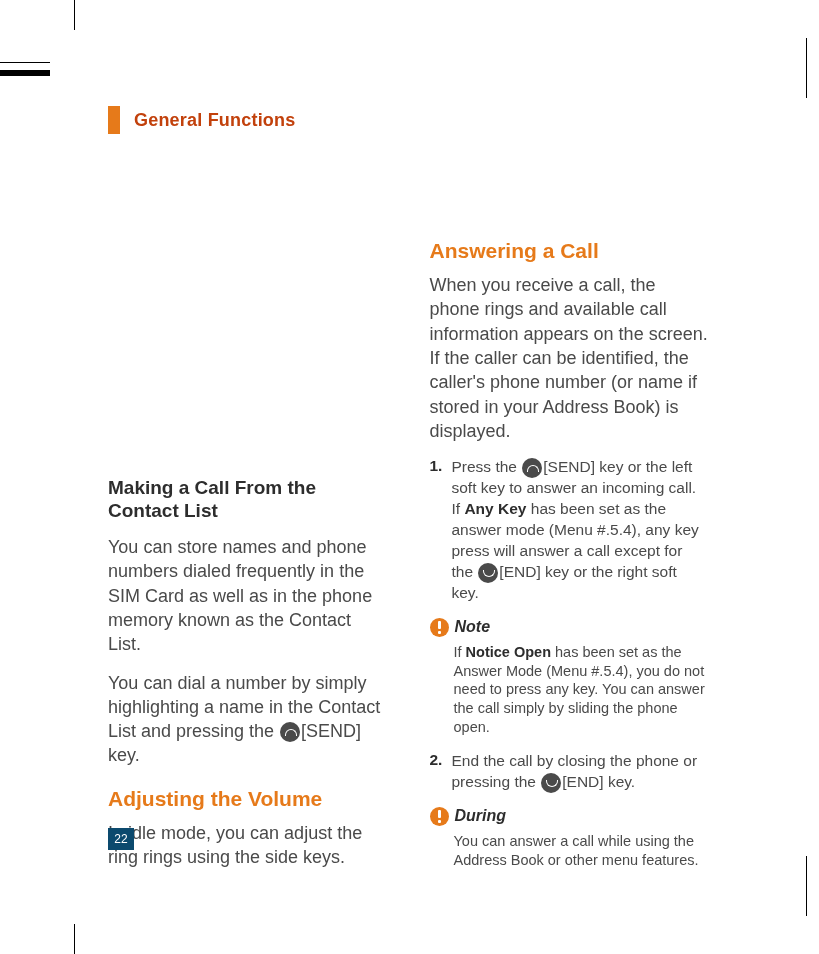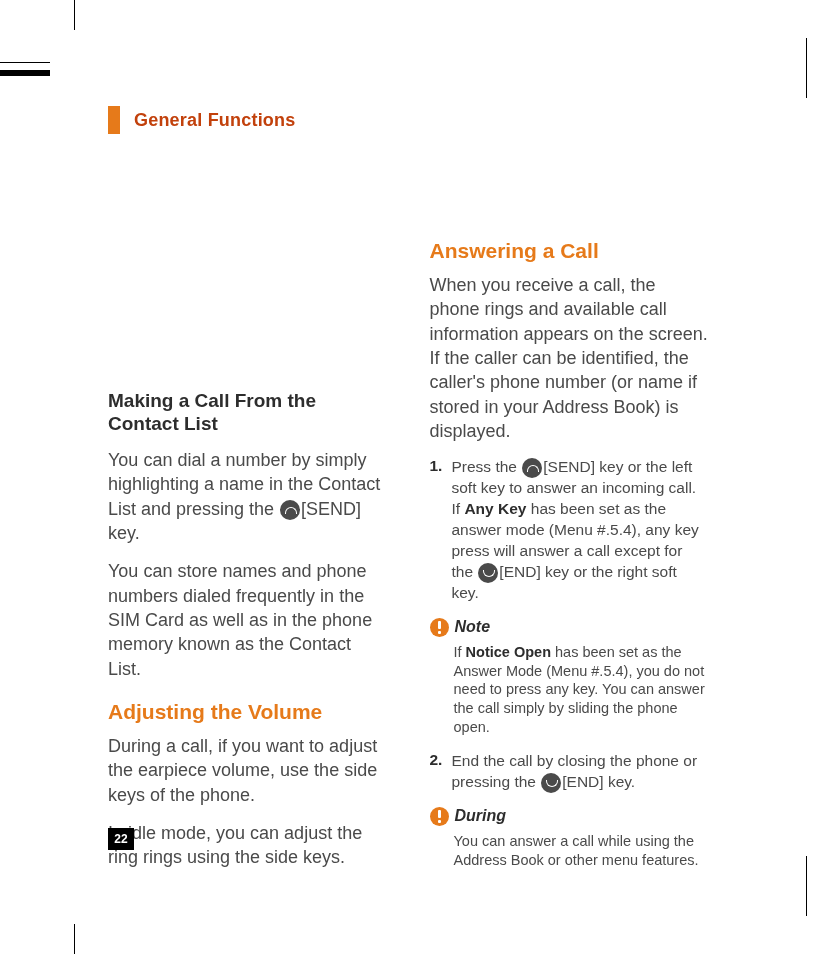--- a/index.html
+++ b/index.html
@@ -84,24 +84,24 @@
     }
     .note-label { font-size: 16px; font-weight: 700; color: #2d2d2d; font-style: italic; }
     .note-body { font-size: 14.5px; line-height: 1.3; color: #4a4a4a; font-weight: 300; margin: 0 0 14px 24px; }
     .note-body strong { font-weight: 700; color: #2d2d2d; }
 
     .page-num {
       position: absolute;
       left: 108px;
       top: 828px;
       width: 26px; height: 22px;
-      background: #000000;
+      background: #0c4a6e;
       color: #fff;
       font-size: 12px;
-      font-weight: 700;
+      font-weight: 400;
       display: flex; align-items: center; justify-content: center;
     }
   </style>
 </head>
 <body>
 
 <div class="crop-marks">
   <div class="crop-v1"></div>
     <div class="crop-v2"></div>
   <div class="crop-v3"></div>
@@ -112,27 +112,26 @@
 
 <div class="page">
   <div class="header-row">
     <div class="header-bar"></div>
     <div class="header-title">General Functions</div>
   </div>
 
   <div class="columns">
     <div class="col">
       <div class="h-sub">Making a Call From the Contact List</div>
+      <p class="body">You can store names and phone numbers dialed frequently in the SIM Card as well as in the phone memory known as the Contact List.</p>
       <p class="body">
         <span>You can dial a number by simply highlighting a name in the Contact List and pressing the </span><span class="key-icon send"></span><span>[SEND] key.</span>
       </p>
-      <p class="body">You can store names and phone numbers dialed frequently in the SIM Card as well as in the phone memory known as the Contact List.</p>
 
       <div class="h-orange" style="margin-top:18px">Adjusting the Volume</div>
-      <p class="body">During a call, if you want to adjust the earpiece volume, use the side keys of the phone.</p>
       <p class="body">In idle mode, you can adjust the ring rings using the side keys.</p>
     </div>
 
     <div class="col">
       <div class="h-orange">Answering a Call</div>
       <p class="body">When you receive a call, the phone rings and available call information appears on the screen. If the caller can be identified, the caller's phone number (or name if stored in your Address Book) is displayed.</p>
 
       <div class="list-item">
         <div class="list-num">1.</div>
         <div class="list-text">

